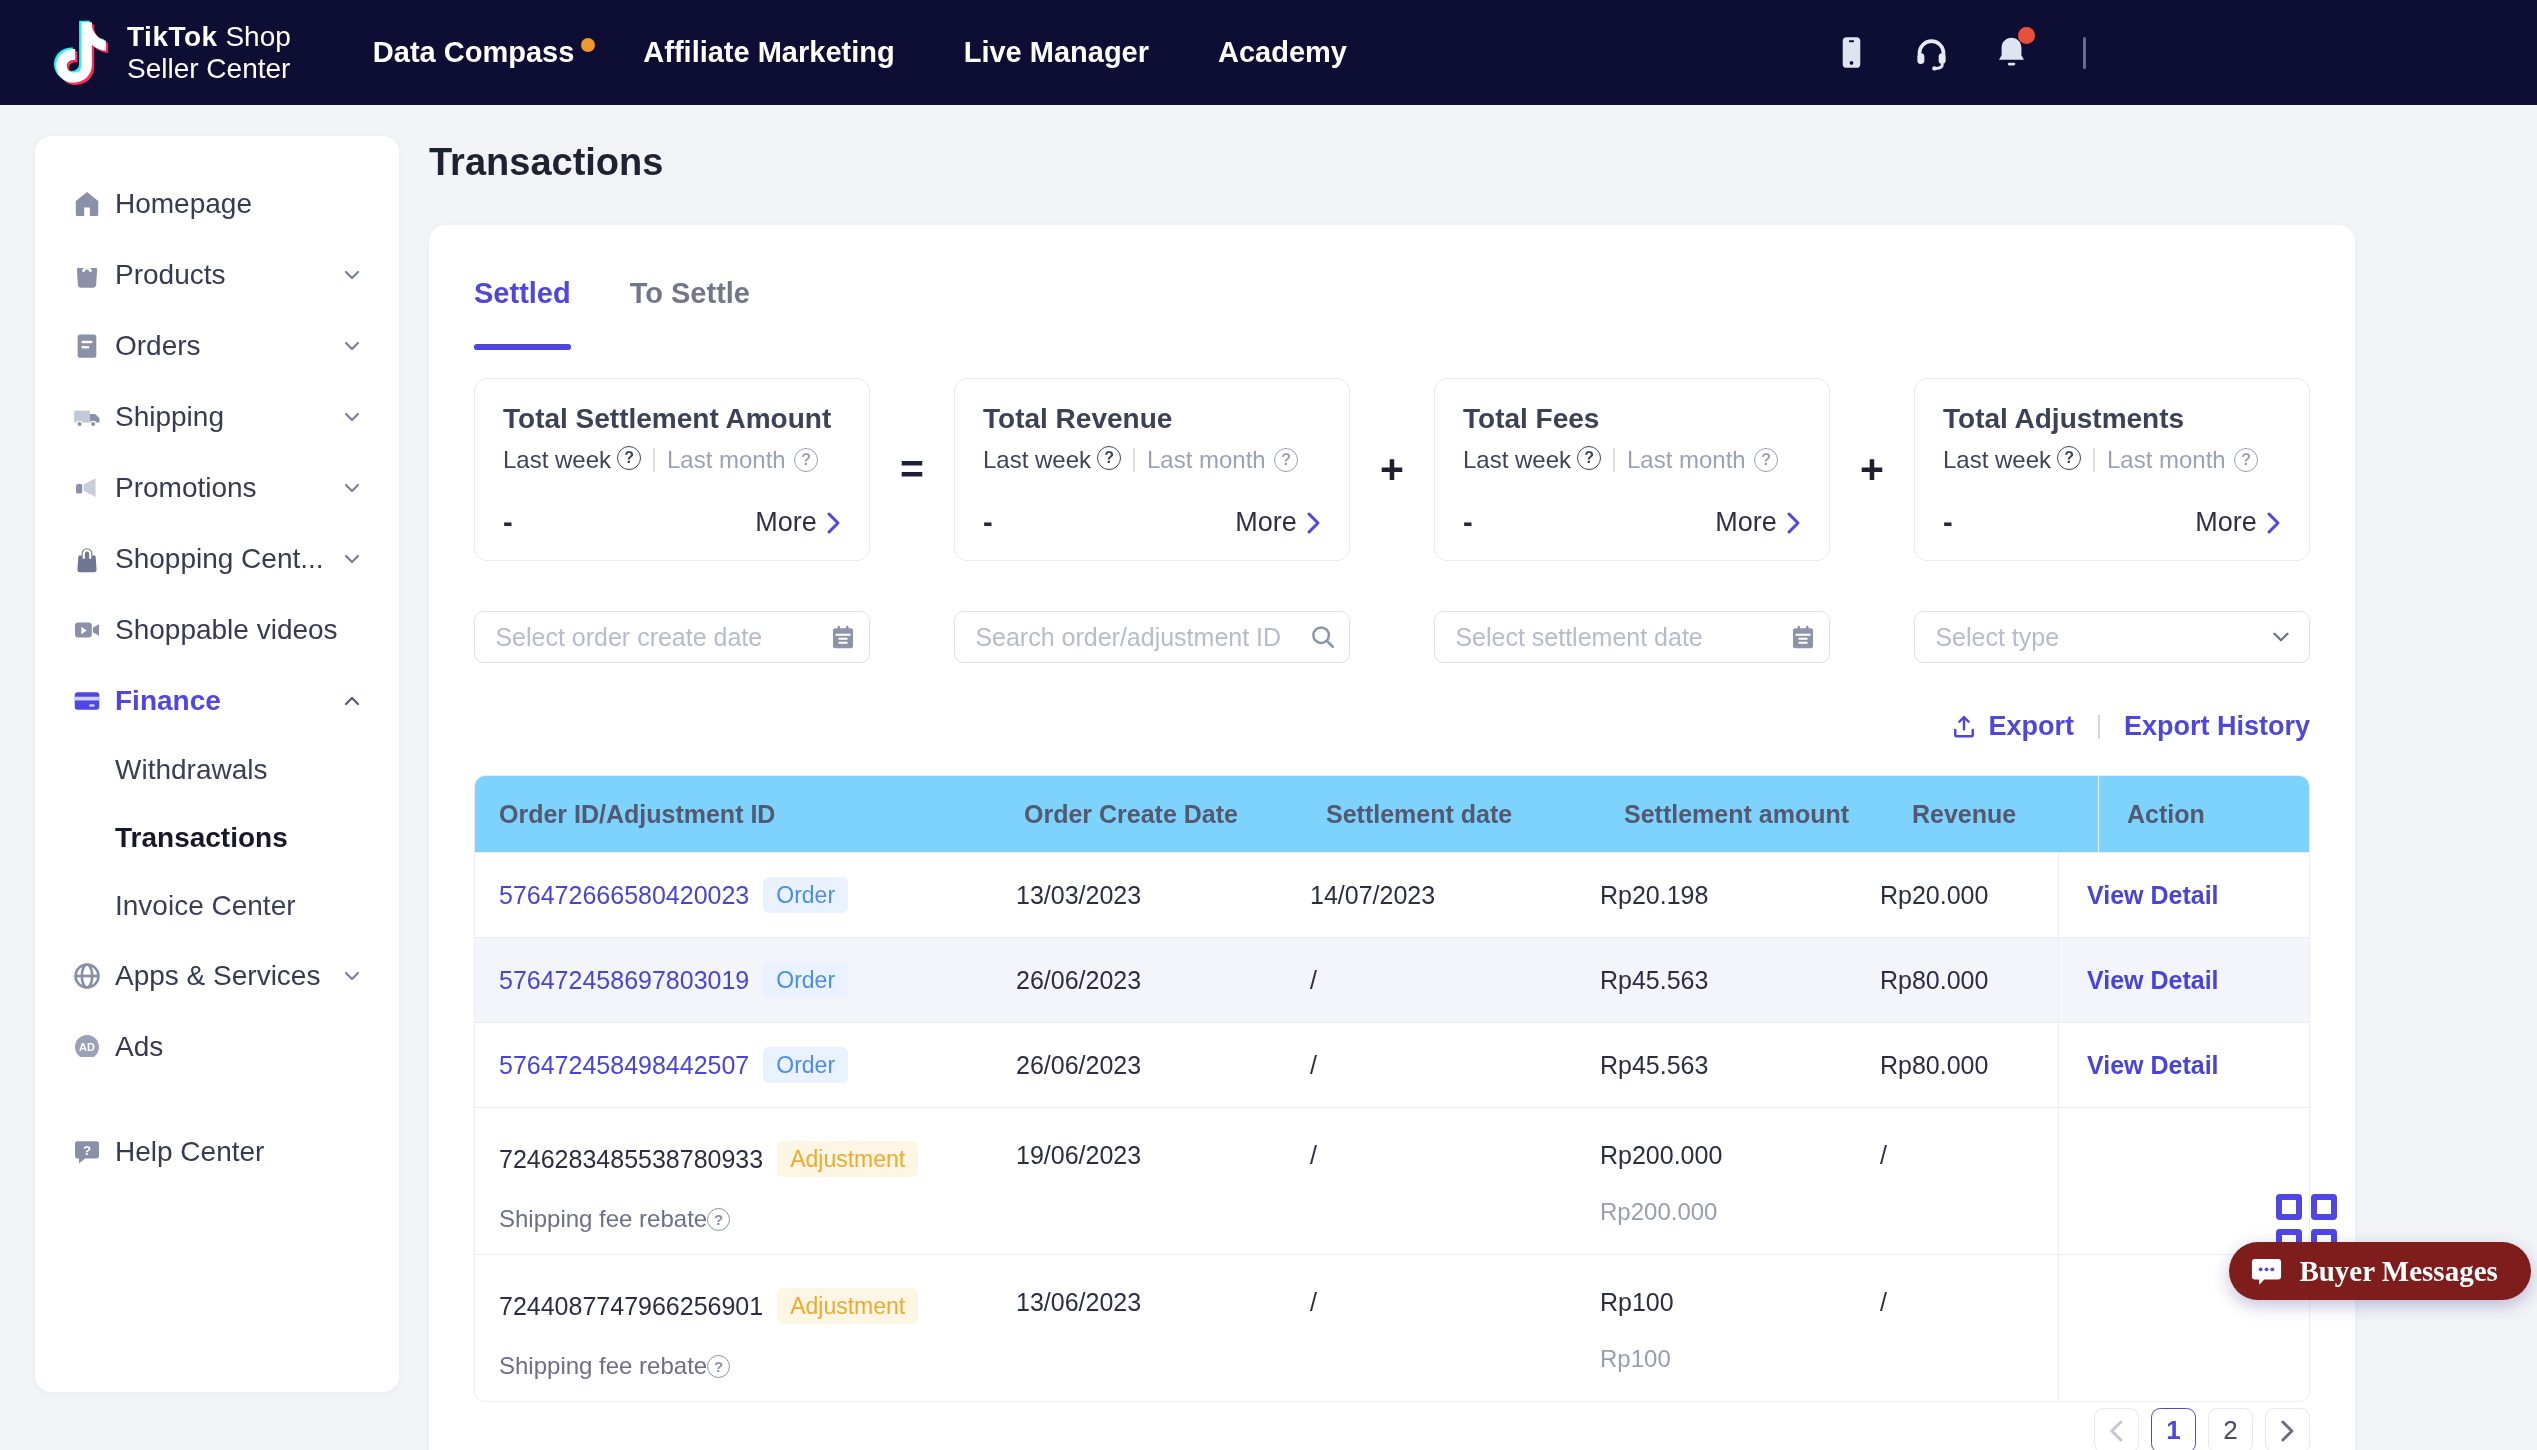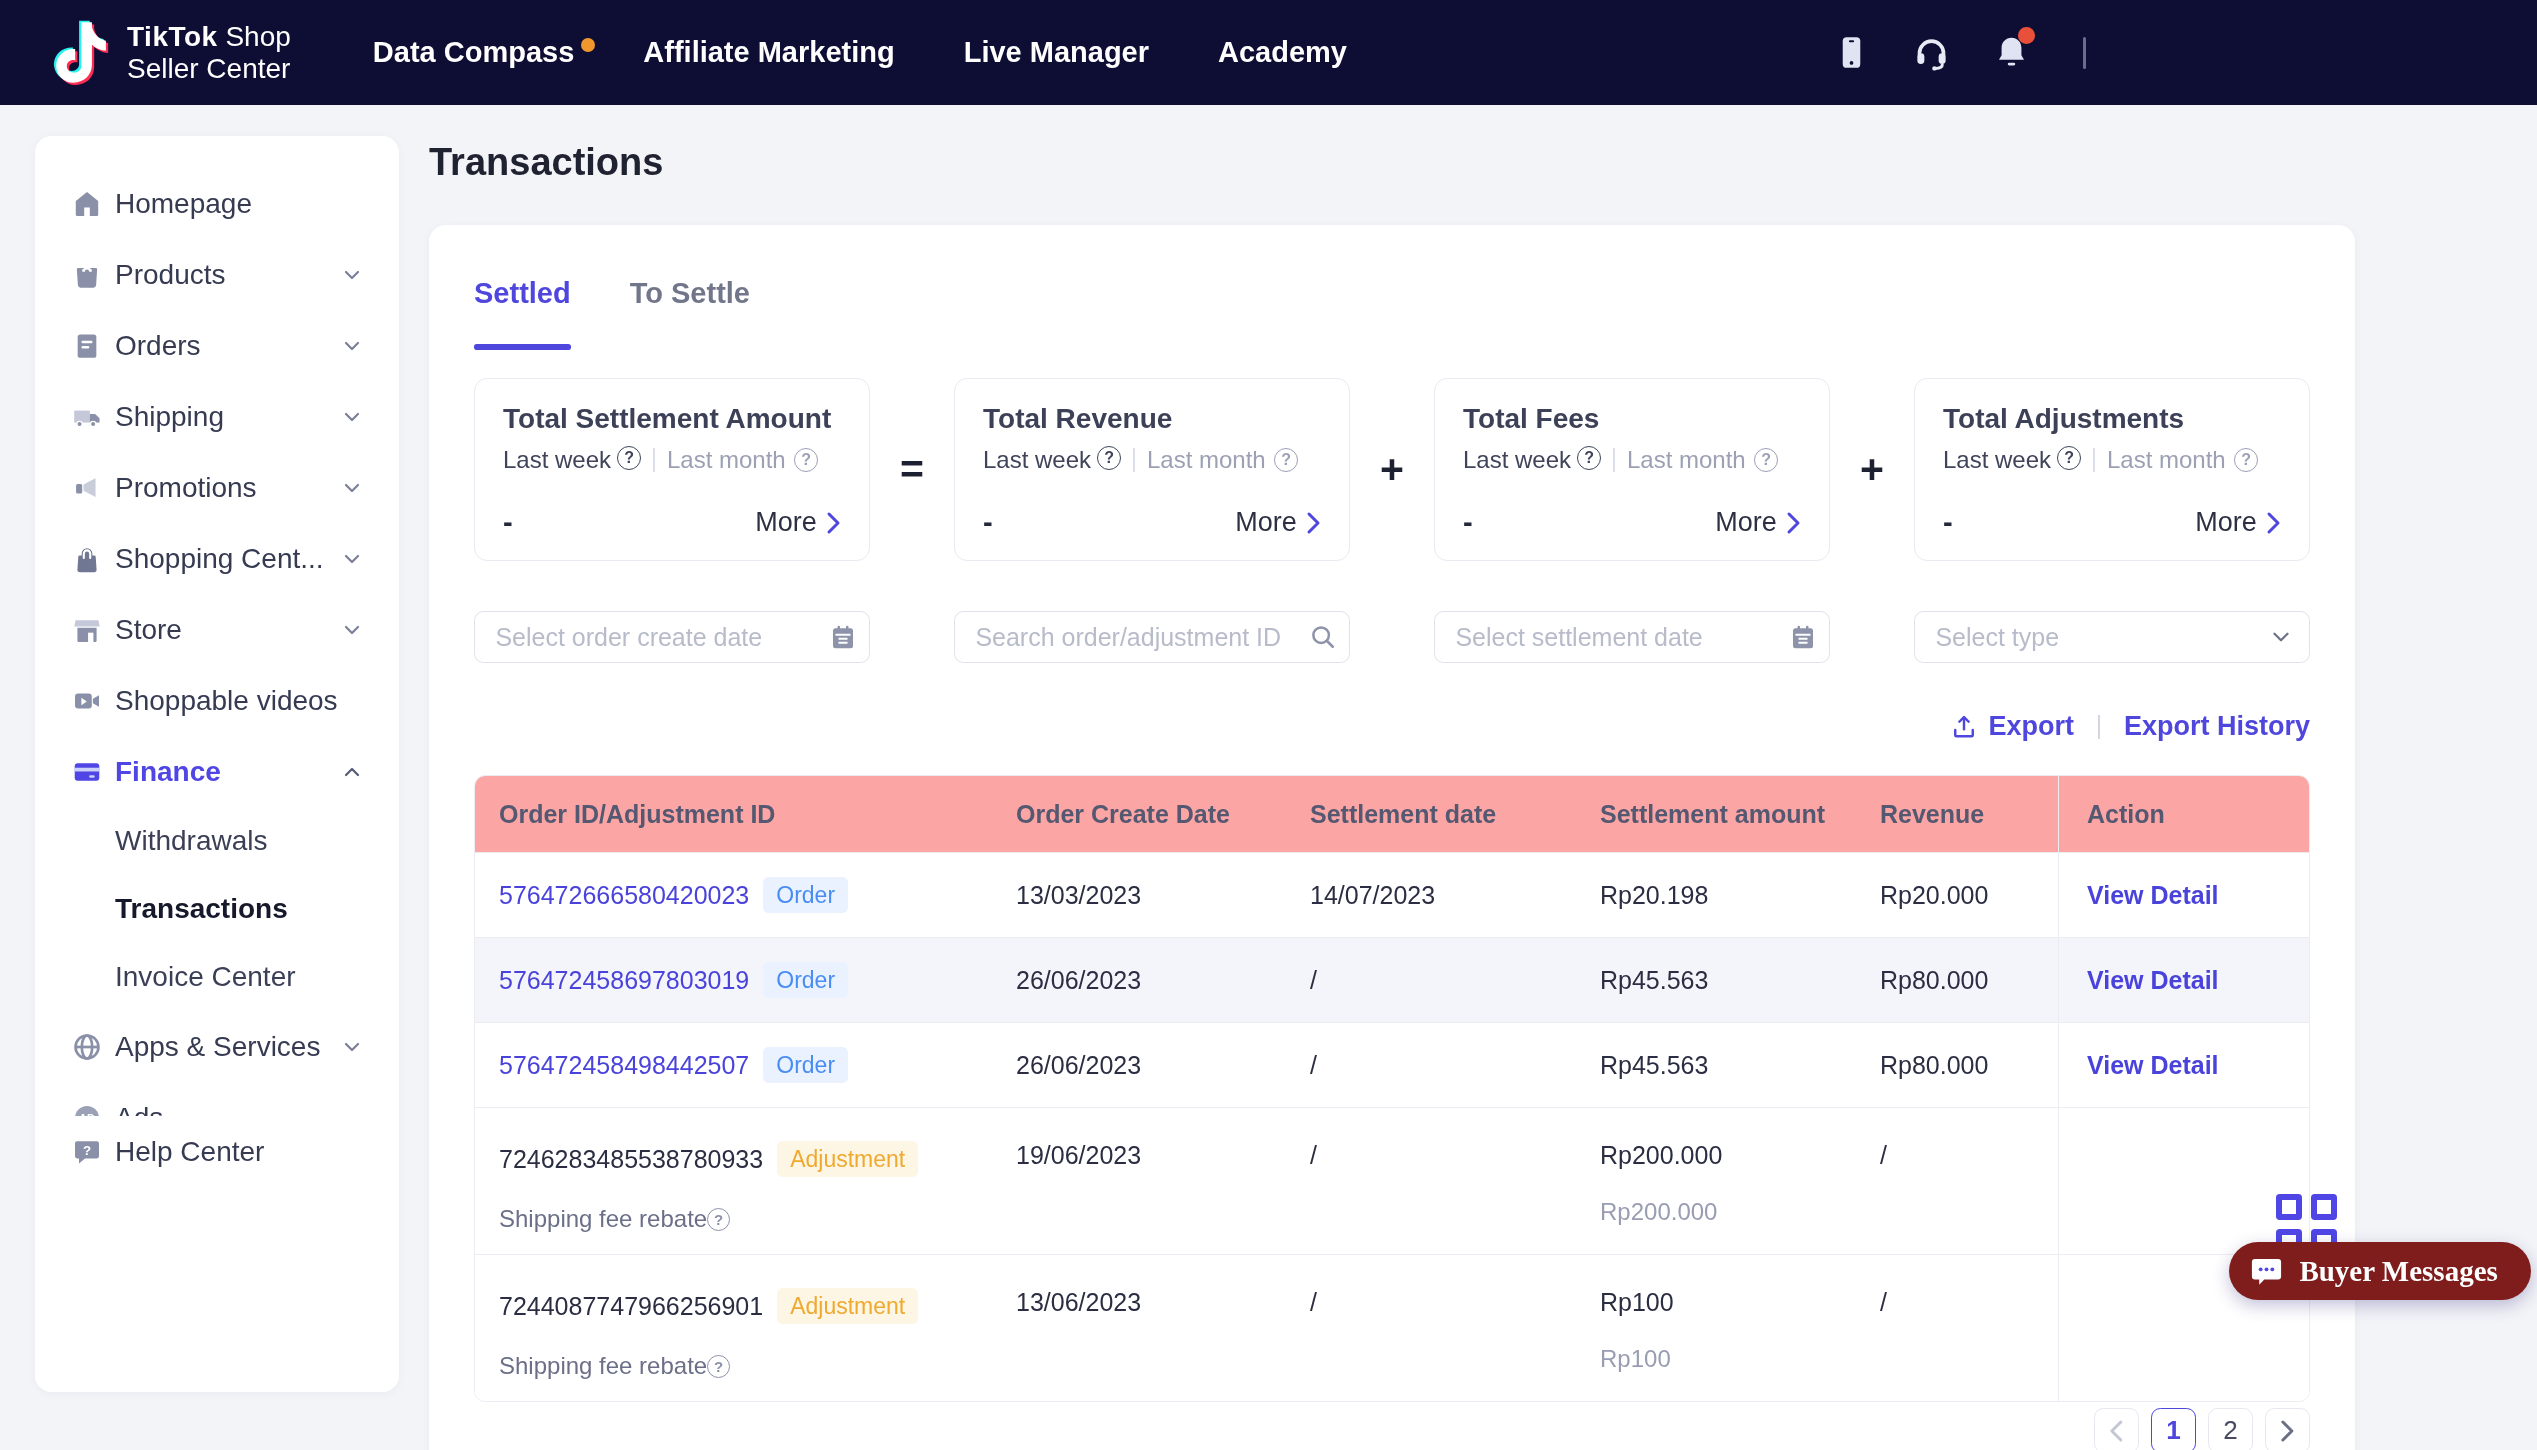--- a/index.html
+++ b/index.html
@@ -99,21 +99,21 @@
   .f-icon { display:flex; margin-left:11px; }
 
   
   .export-row { margin-top:48px; display:flex; justify-content:flex-end; align-items:center; gap:24px; }
   .link-indigo { color:#4e46dd; font-size:27px; font-weight:bold; display:flex; align-items:center; gap:11px; cursor:pointer; }
   .exp-sep { width:1.9px; height:24px; background:#d4d7e2; }
 
   
   .table { margin-top:33px; border:0.9px solid #ecedf3; border-radius:11px; overflow:hidden; }
   .trow { display:grid; grid-template-columns:541px 294px 290px 280px 178px 252px; align-items:center; }
-  .thead { background:#fca5a5; height:76px; }
+  .thead { background:#7dd3fc; height:76px;gap:8px; }
   .thead .cell { font-size:25px; font-weight:bold; color:#545871; }
   .cell { padding-right:15px; font-size:25px; color:#2b2e42; }
   .cell.c1 { padding-left:24px; display:flex; align-items:center; }
   .cell.action { border-left:0.9px solid #ecedf3; height:100%; display:flex; align-items:center; padding-left:28px; }
   .rowline { border-top:0.9px solid #ecedf3; height:85px; background:#fff; }
   .rowline.alt { background:#f4f4fb; }
   .rowline.tall { height:147px; align-items:start; }
   .rowline.tall .cell { padding-top:33px; }
   .rowline.tall .cell.action { padding-top:0; }
   .id-link { color:#4a43db; font-weight:normal; font-size:25px; cursor:pointer; white-space:nowrap; }
@@ -264,33 +264,20 @@
           </svg></span>
       <span class="side-label">Shopping Cent...</span>
       <span class="side-chev">
           <svg width="24" height="24" viewBox="0 0 24 24" fill="none" stroke="#7a8099" stroke-width="2.2" stroke-linecap="round" stroke-linejoin="round">
             <polyline points="6 9 12 15 18 9"></polyline>
           </svg>
         </span>
     </div>
     <div class="side-item">
       <span class="s-icon"><svg viewBox="0 0 24 24">
-            <path d="M3.4 4.6h17.2l.9 4.8H2.5z" fill="#c4c8d8"></path>
-            <path d="M4.8 10.4h14.4V20a1 1 0 0 1-1 1H5.8a1 1 0 0 1-1-1z" fill="#8a90a8"></path>
-            <rect x="12.8" y="14" width="4" height="7" fill="#fff"></rect>
-          </svg></span>
-      <span class="side-label">Store</span>
-      <span class="side-chev">
-          <svg width="24" height="24" viewBox="0 0 24 24" fill="none" stroke="#7a8099" stroke-width="2.2" stroke-linecap="round" stroke-linejoin="round">
-            <polyline points="6 9 12 15 18 9"></polyline>
-          </svg>
-        </span>
-    </div>
-    <div class="side-item">
-      <span class="s-icon"><svg viewBox="0 0 24 24">
             <rect x="3" y="6.4" width="12.6" height="11.2" rx="2.4" fill="#8a90a8"></rect>
             <path d="M16.4 10.4 21 7.6v8.8l-4.6-2.8z" fill="#8a90a8"></path>
             <path d="M7.8 9.6l4 2.8-4 2.8z" fill="#fff"></path>
           </svg></span>
       <span class="side-label">Shoppable videos</span>
     </div>
     <div class="side-item active">
       <span class="s-icon"><svg viewBox="0 0 24 24">
             <rect x="2.8" y="5.4" width="18.4" height="13.2" rx="2.2" fill="#4f46e5"></rect>
             <rect x="2.8" y="8.8" width="18.4" height="2.8" fill="#cdd2f8"></rect>

